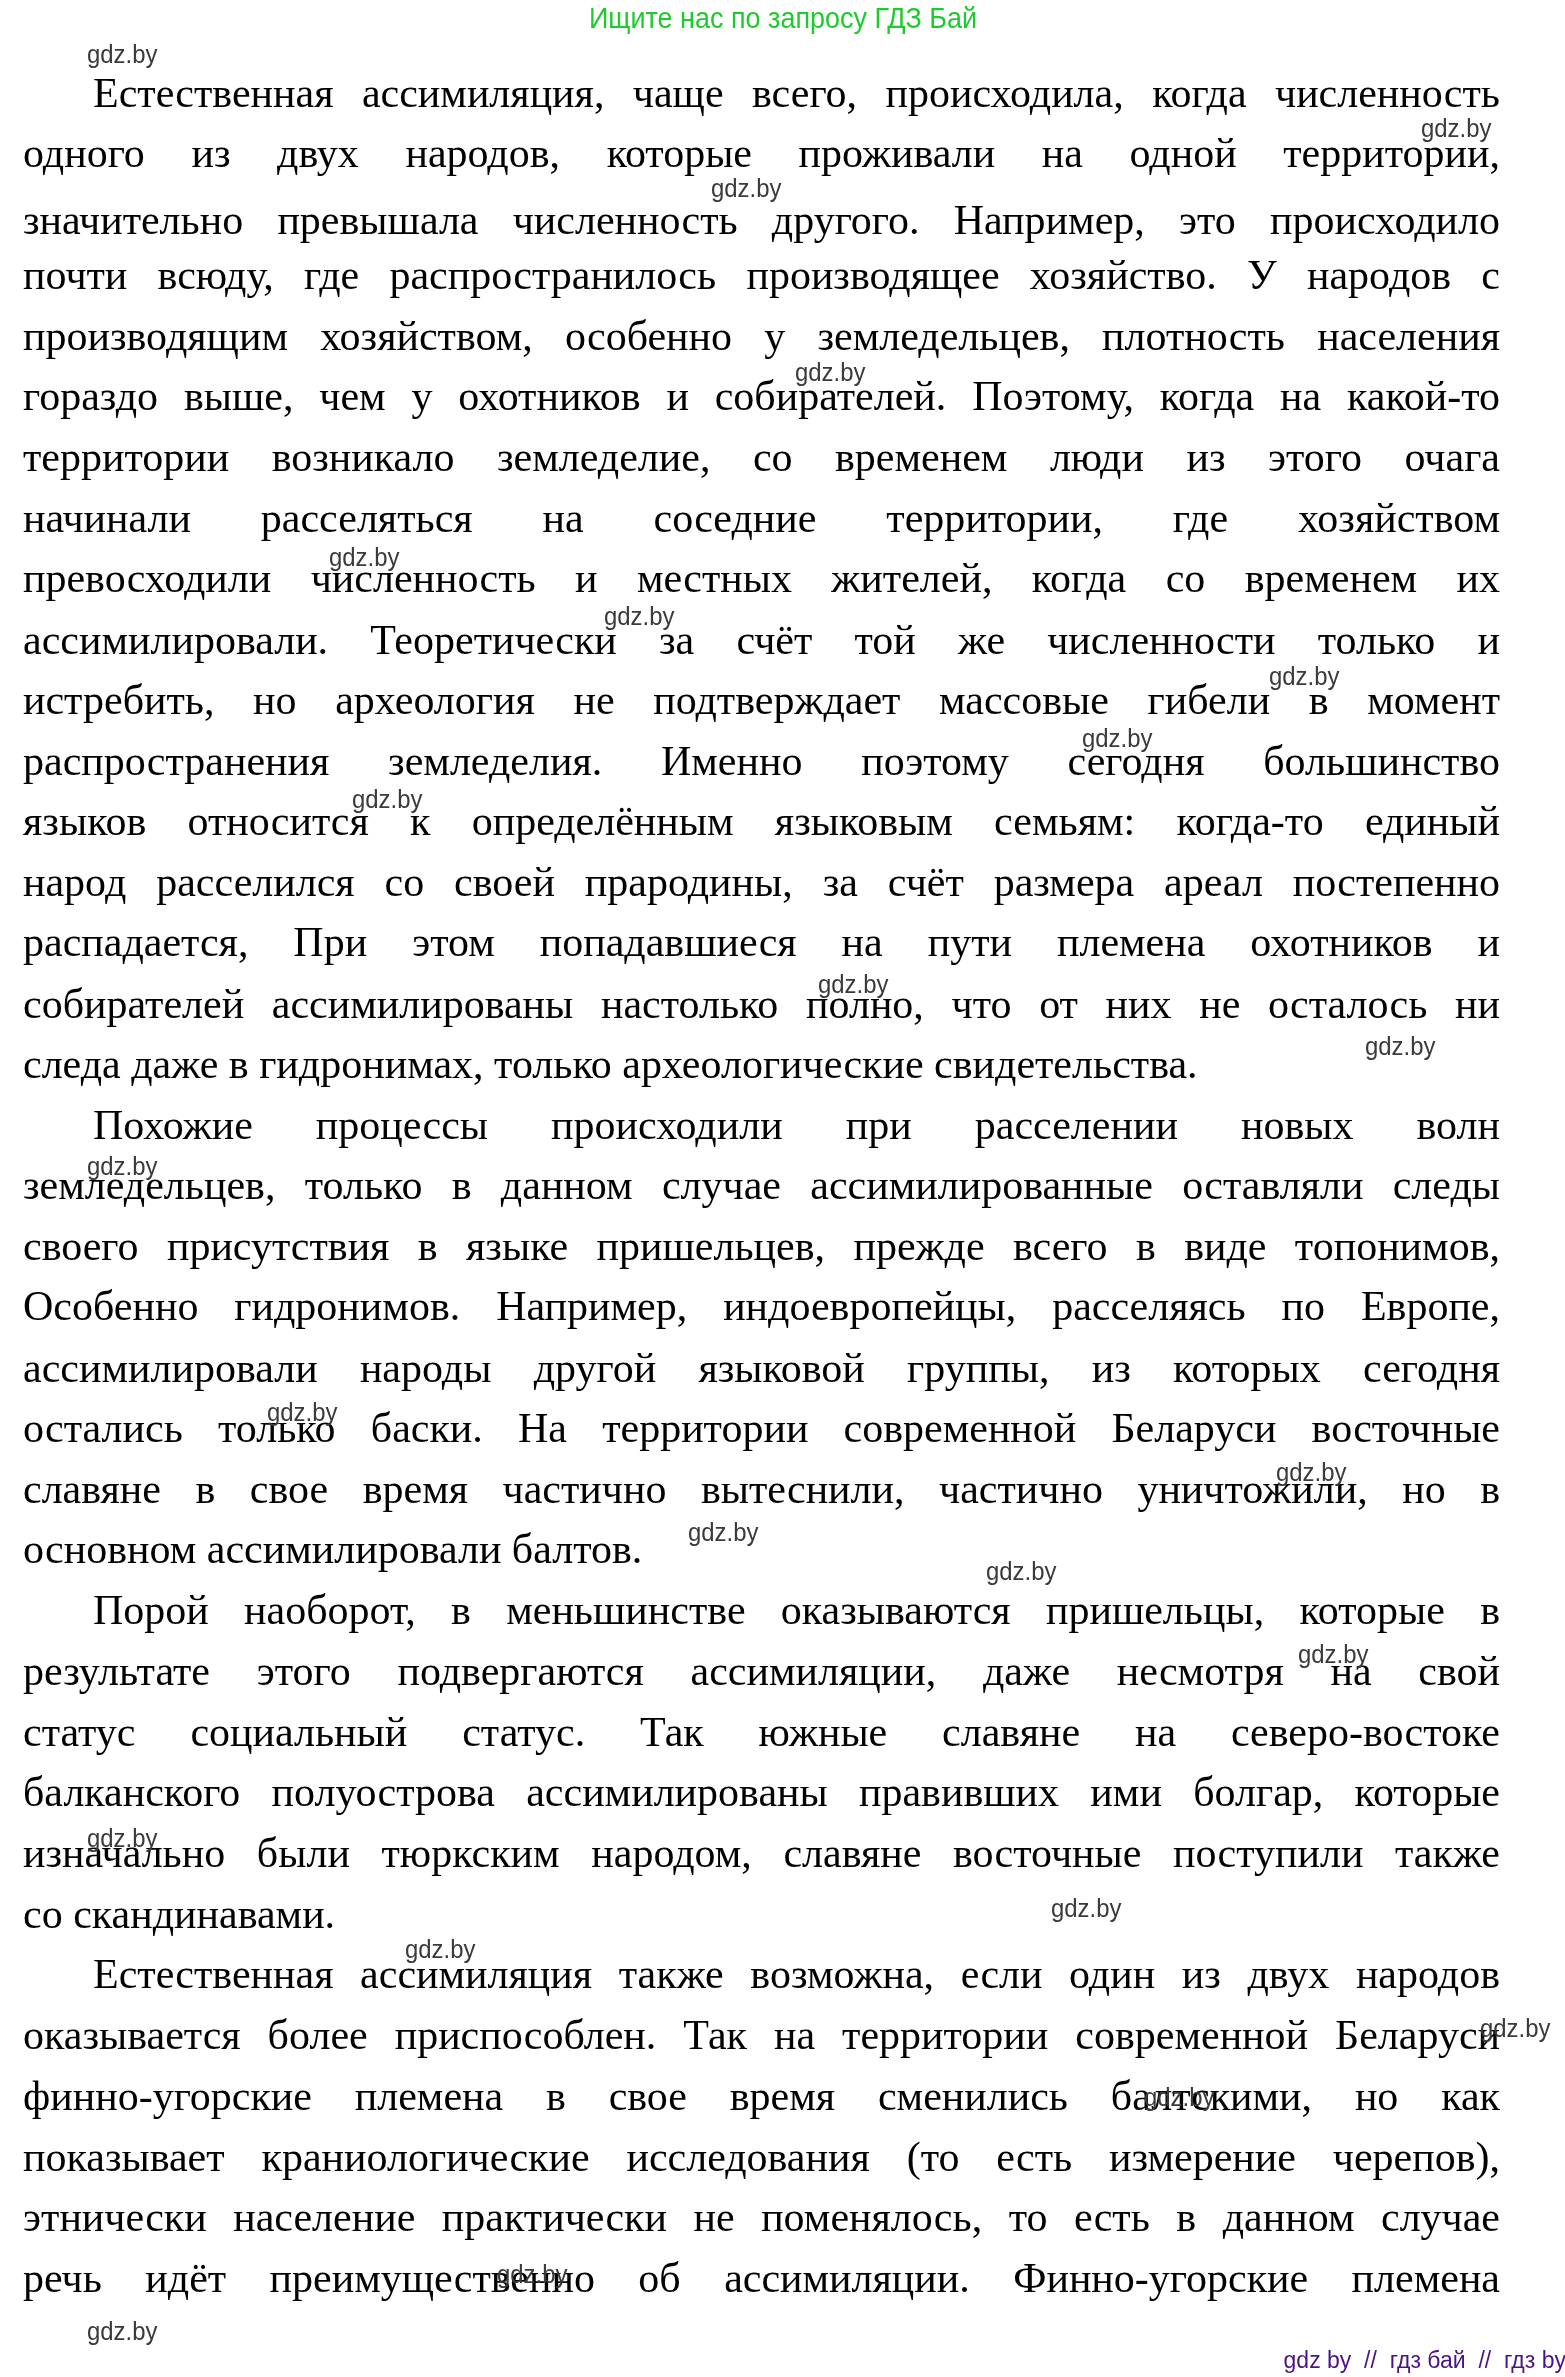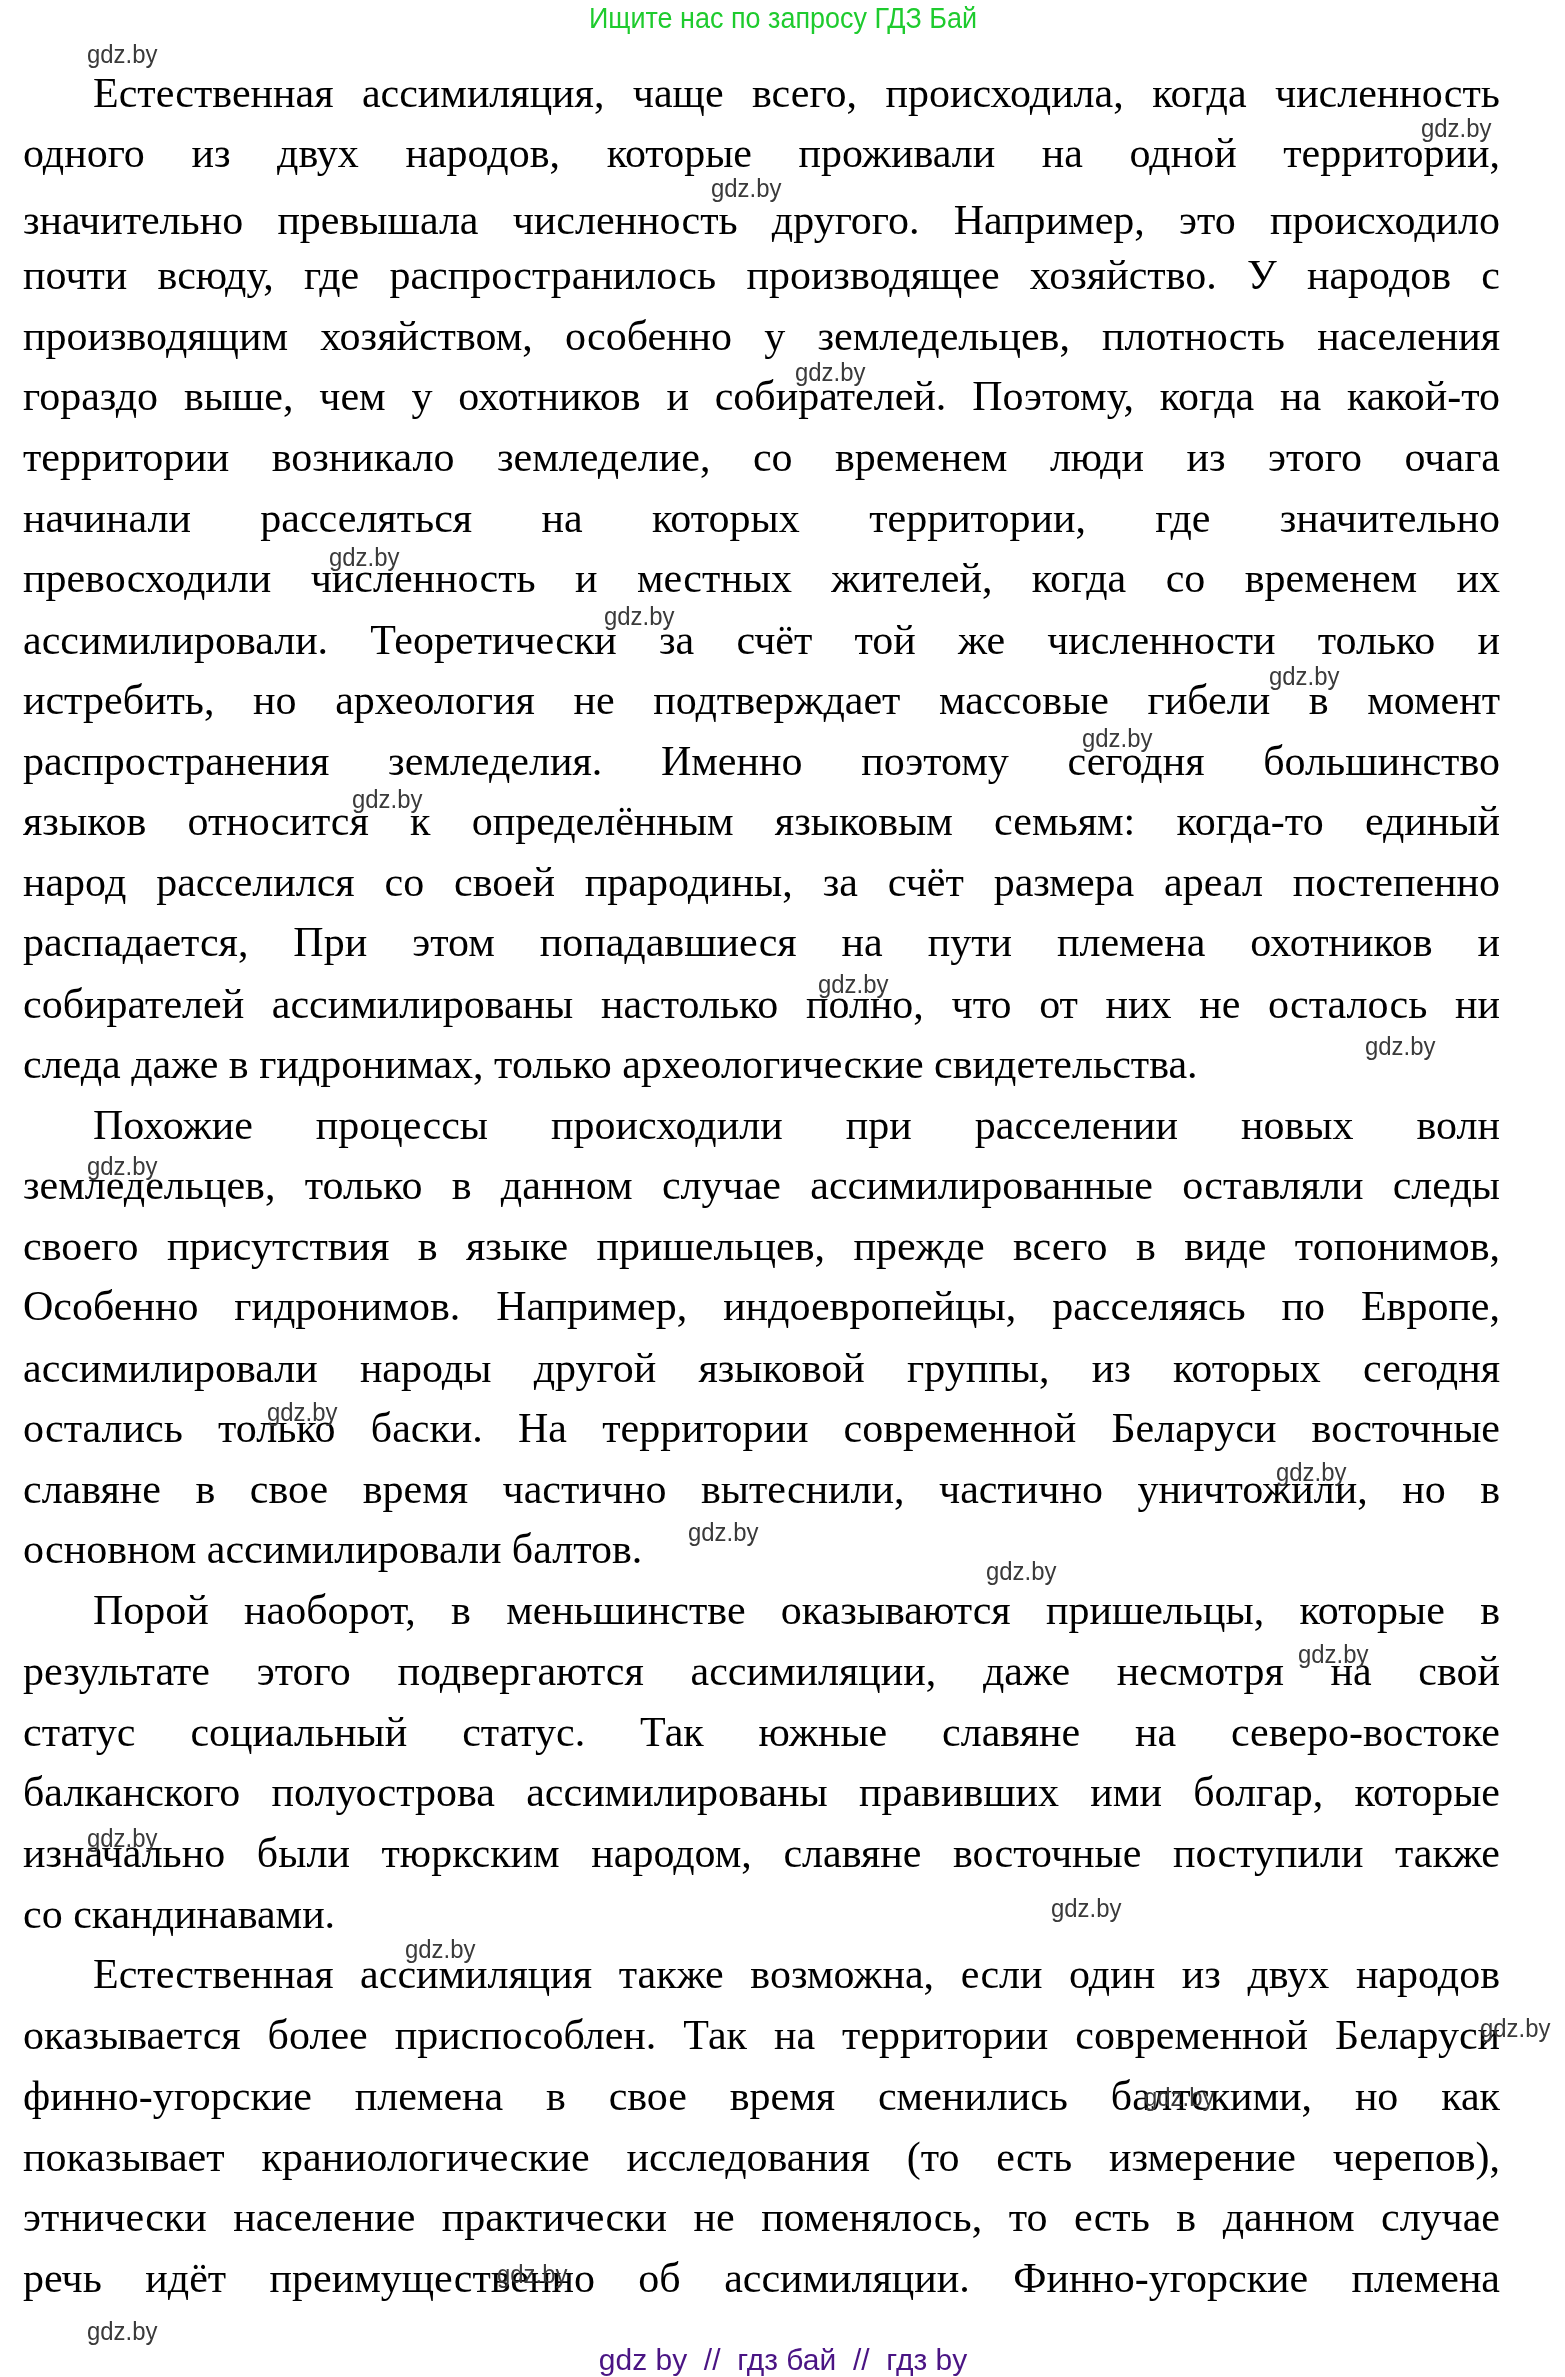--- a/index.html
+++ b/index.html
@@ -16,41 +16,41 @@
     text-align: justify; text-align-last: justify;
   }
   .line.indent { left: 93px; width: 1407px; }
   .line.last { text-align: center; text-align-last: left; }
   .wm {
     position: absolute; font-family: "Liberation Sans", sans-serif; font-size: 26px;
     line-height: 26px; color: #3a3a3a; white-space: nowrap;
     transform: scaleX(0.92); transform-origin: 0 0;
   }
   .footer {
-    position: absolute; left: 0; top: 2345px; width: 1566px; text-align: center;
-    font-family: "Liberation Sans", sans-serif; font-size: 30px; line-height: 30px;
+    position: absolute; left: 0; top: 2345px; width: 1566px; text-align: right;
+    font-family: "Liberation Sans", sans-serif; font-size: 23px; line-height: 30px;
     color: #4a1484; white-space: pre;
   }
 </style>
 </head>
 <body>
 
 <div class="header">Ищите нас по запросу ГДЗ Бай</div>
 
 <div>
 
   <div>
     <div class="line indent" style="top:63px">Естественная ассимиляция, чаще всего, происходила, когда численность</div>
     <div class="line" style="top:123px">одного из двух народов, которые проживали на одной территории,</div>
     <div class="line" style="top:190px">значительно превышала численность другого. Например, это происходило</div>
     <div class="line" style="top:245px">почти всюду, где распространилось производящее хозяйство. У народов с</div>
     <div class="line" style="top:306px">производящим хозяйством, особенно у земледельцев, плотность населения</div>
     <div class="line" style="top:366px">гораздо выше, чем у охотников и собирателей. Поэтому, когда на какой-то</div>
     <div class="line" style="top:427px">территории возникало земледелие, со временем люди из этого очага</div>
-    <div class="line" style="top:488px">начинали расселяться на которых территории, где значительно</div>
+    <div class="line" style="top:488px">начинали расселяться на соседние территории, где хозяйством</div>
     <div class="line" style="top:548px">превосходили численность и местных жителей, когда со временем их</div>
     <div class="line" style="top:610px">ассимилировали. Теоретически за счёт той же численности только и</div>
     <div class="line" style="top:670px">истребить, но археология не подтверждает массовые гибели в момент</div>
     <div class="line" style="top:731px">распространения земледелия. Именно поэтому сегодня большинство</div>
     <div class="line" style="top:791px">языков относится к определённым языковым семьям: когда-то единый</div>
     <div class="line" style="top:852px">народ расселился со своей прародины, за счёт размера ареал постепенно</div>
     <div class="line" style="top:912px">распадается, При этом попадавшиеся на пути племена охотников и</div>
     <div class="line" style="top:974px">собирателей ассимилированы настолько полно, что от них не осталось ни</div>
     <div class="line last" style="top:1034px">следа даже в гидронимах, только археологические свидетельства.</div>
   </div>

